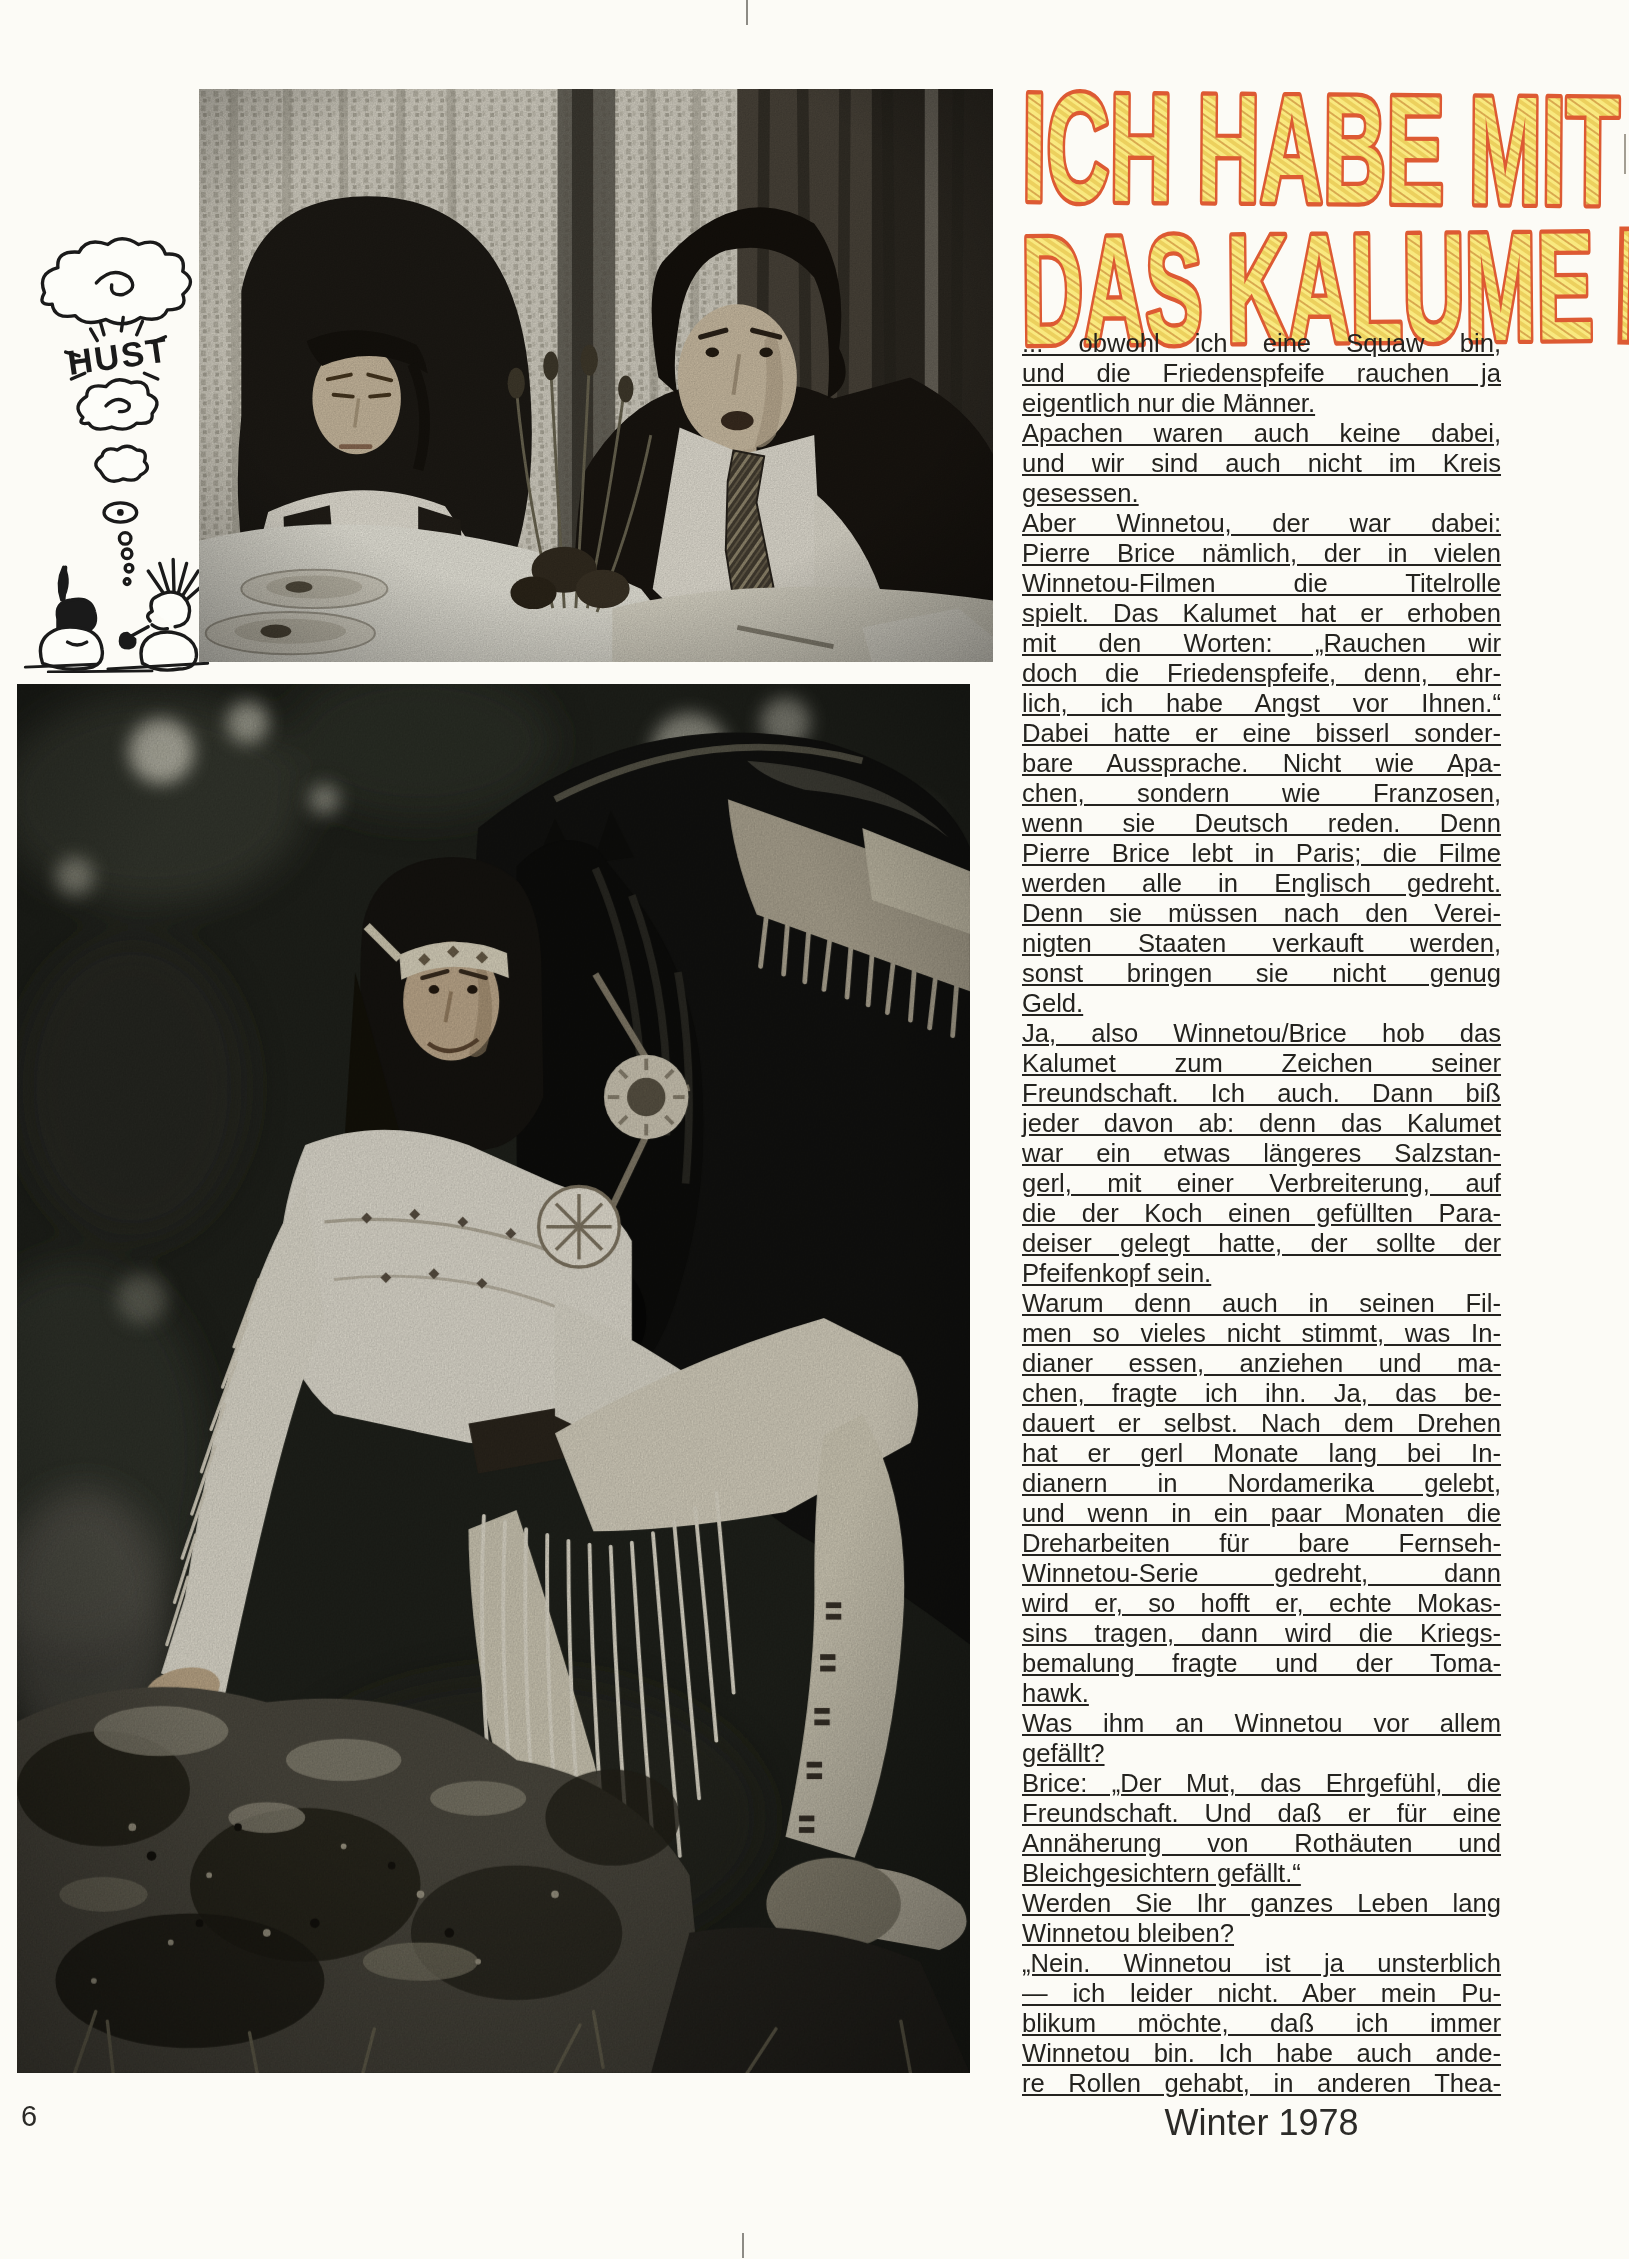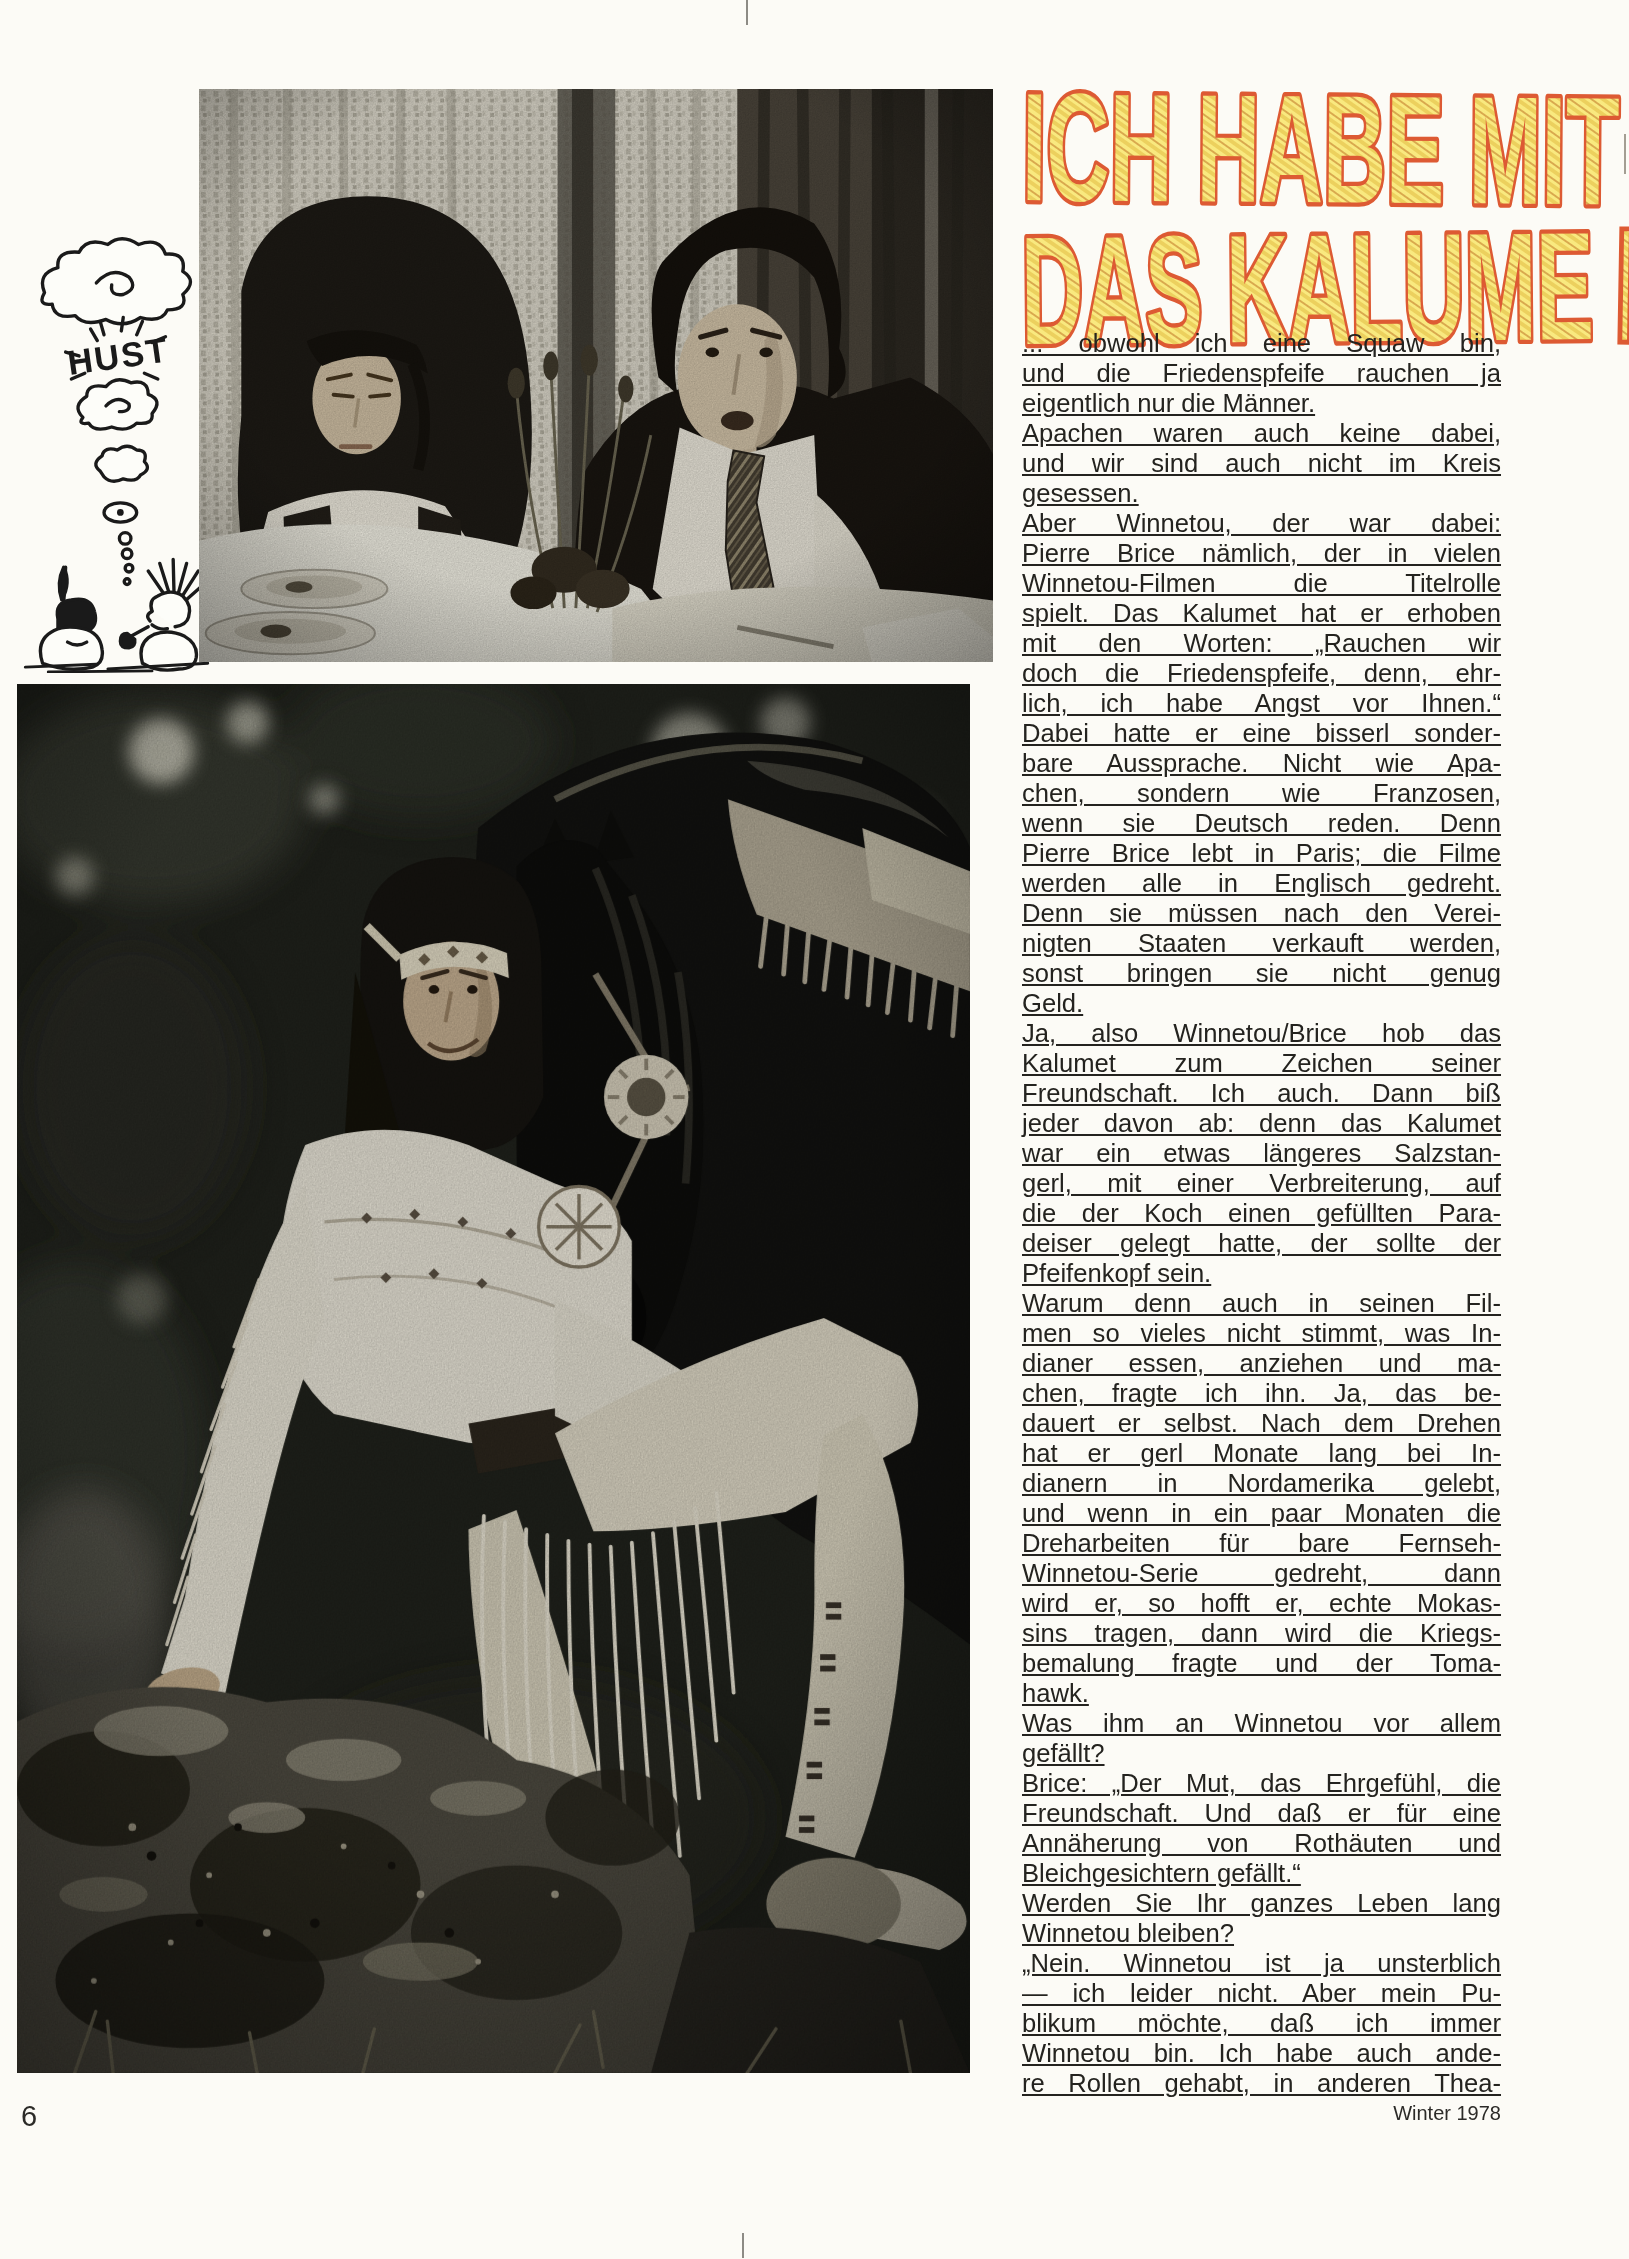--- a/index.html
+++ b/index.html
@@ -11,22 +11,22 @@
   #main-photo{left:17.3px;top:684px;width:953px;height:1389px;}
   #doodle{left:7.7px;top:229px;width:242px;height:444px;}
   #headline-svg{left:1016px;top:83px;width:672px;height:288px;overflow:visible;}
   
   #article{position:absolute;left:1022px;top:328px;width:479px;color:#24231f;
            font-size:25.6px;line-height:30px;text-decoration:underline;}
   #article .line{text-align:justify;text-align-last:justify;}
   #article .line.end{text-align-last:left;}
   
   #page-number{position:absolute;left:21px;top:2100px;font-size:29px;color:#2c2b28;}
-  #issue-date{position:absolute;left:1022px;top:2102px;width:479px;text-align:right;
-              font-size:20px;color:#2c2b28;}
+  #issue-date{position:absolute;left:1022px;top:2102px;width:479px;text-align:center;
+              font-size:36px;color:#2c2b28;}
   
   .regmark{position:absolute;background:#8d8b85;}
   #regmark-top{left:746px;top:0;width:1.9px;height:25px;}
   #regmark-bottom{left:742px;top:2233px;width:1.9px;height:25px;}
   #regmark-right{left:1624px;top:134px;width:1.9px;height:40px;background:#a39e93;}
 </style>
 </head>
 <body>
 
 <div class="page">

